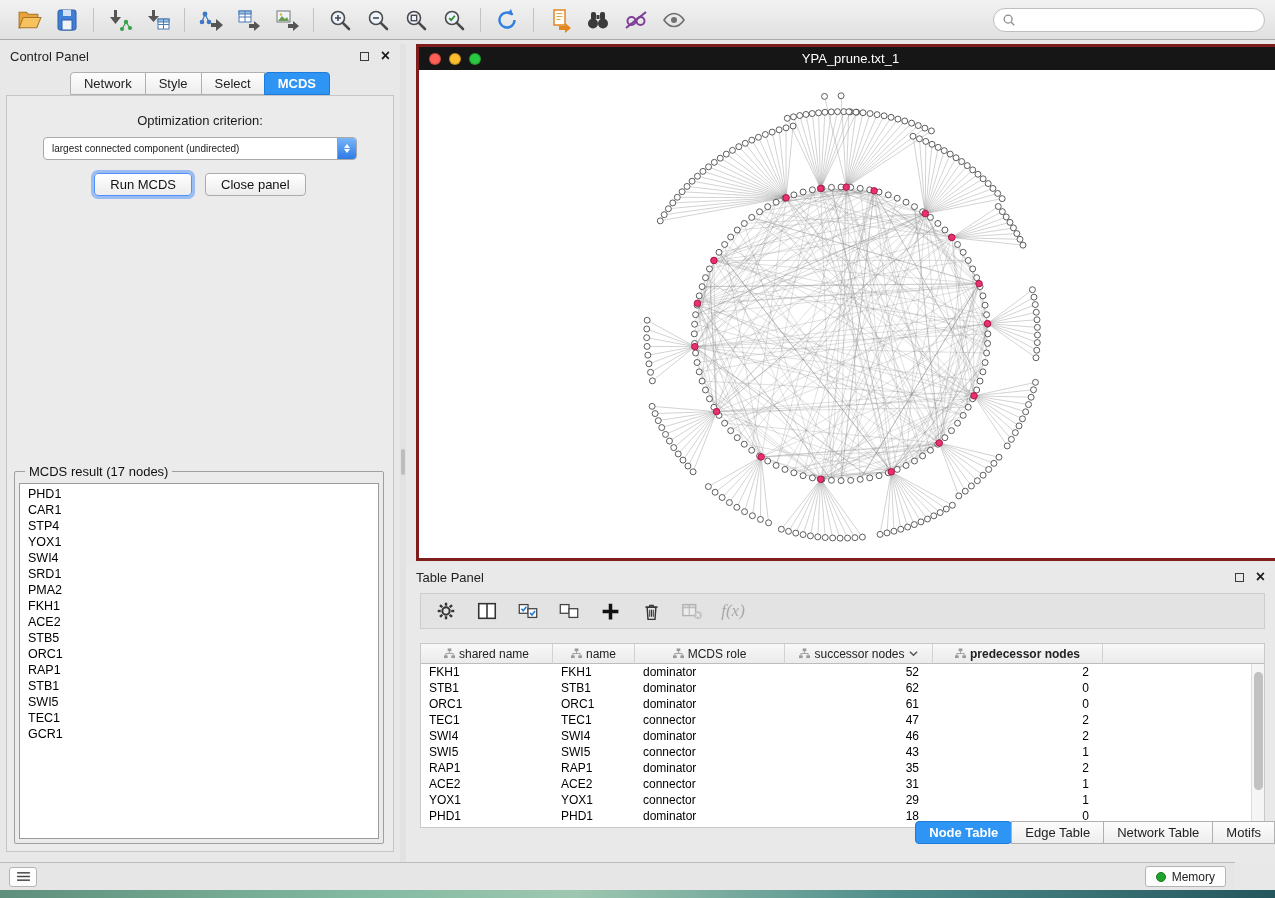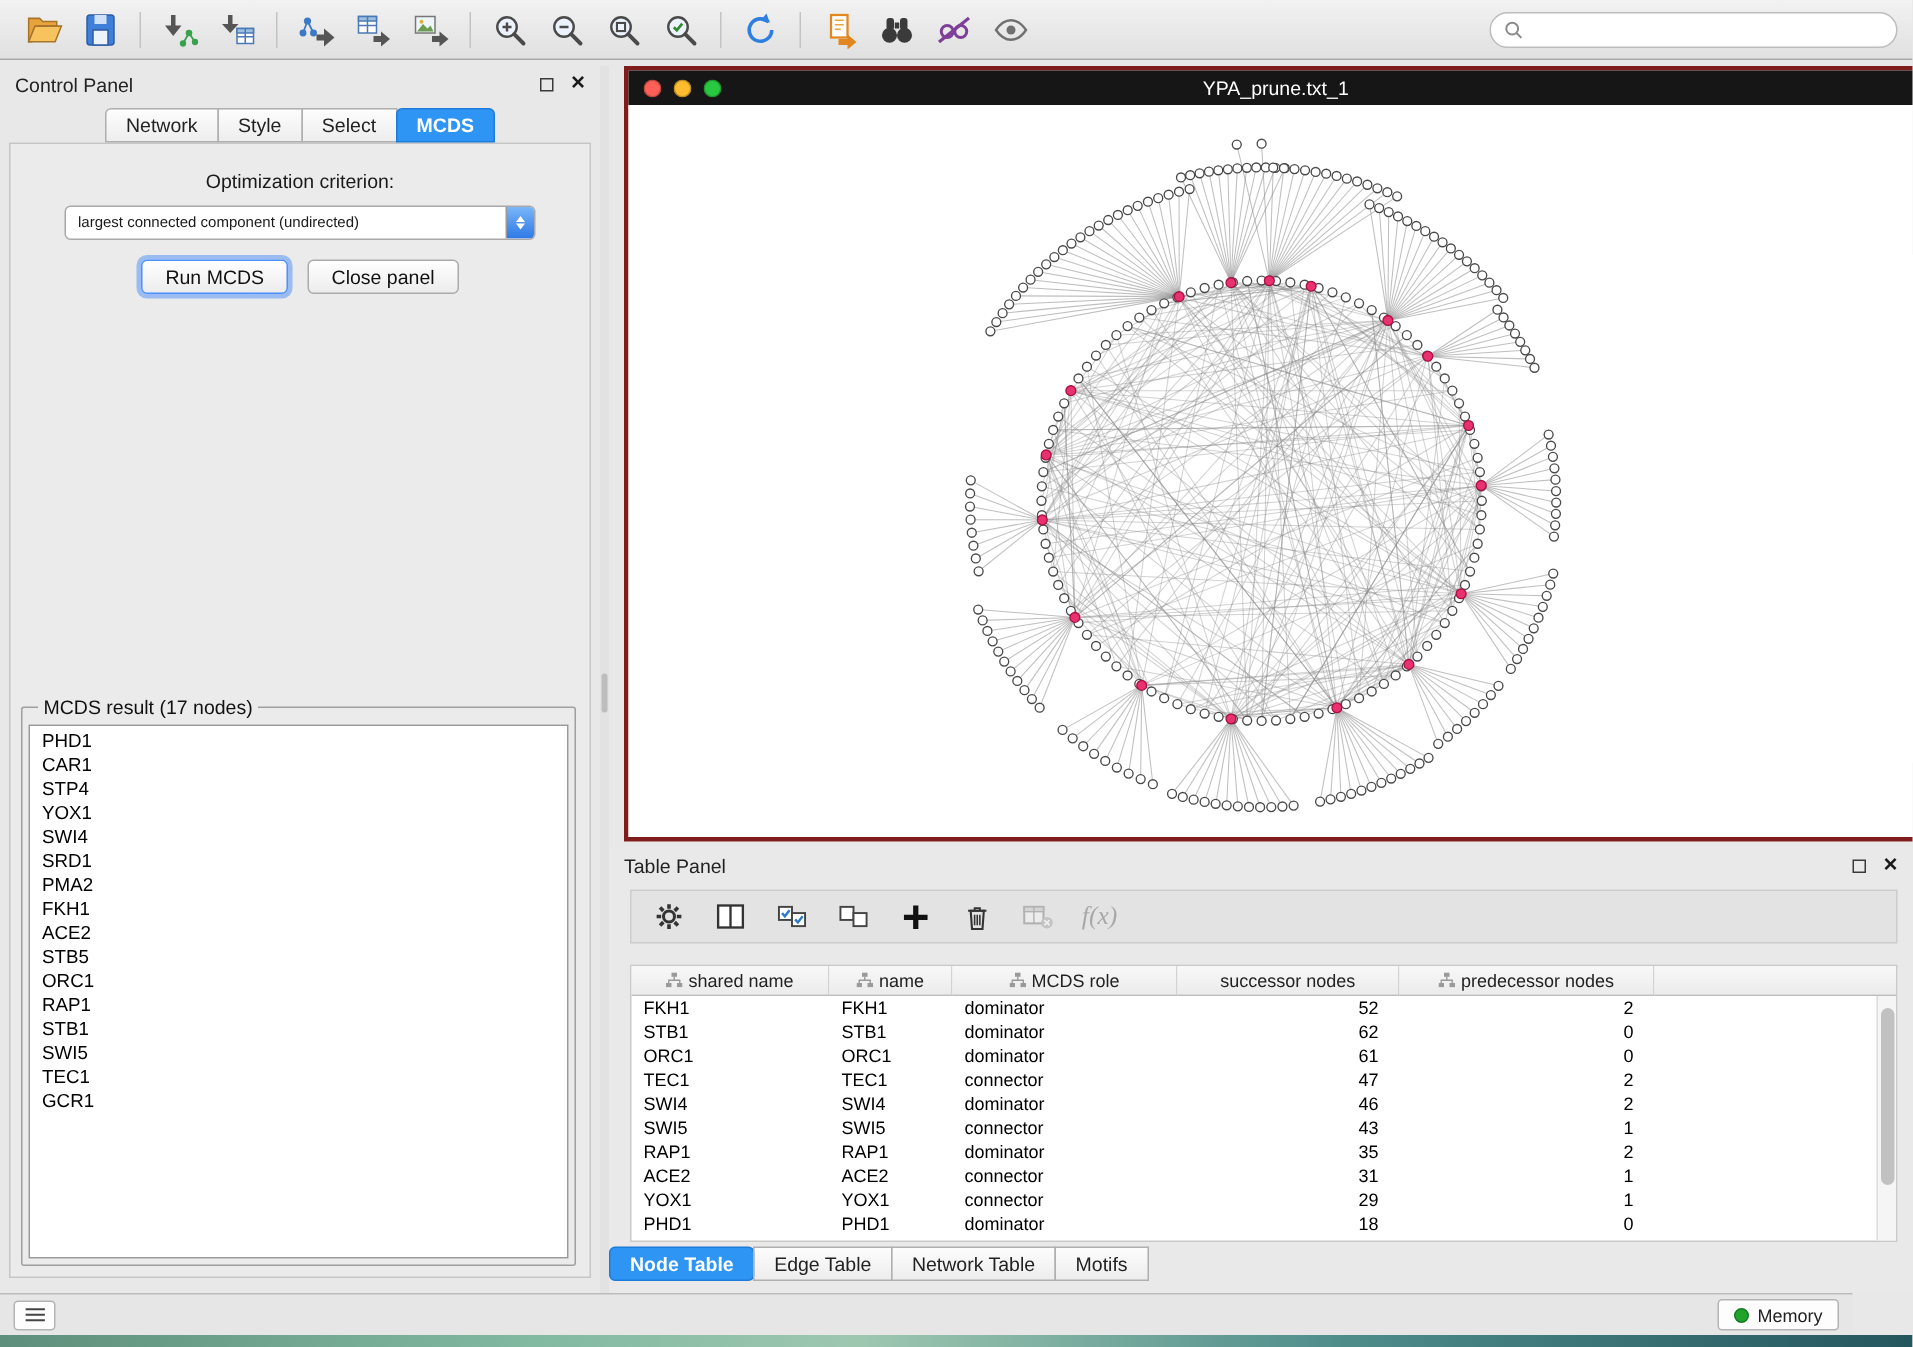--- a/index.html
+++ b/index.html
@@ -74,21 +74,21 @@
   .th{height:20px;display:flex;align-items:center;justify-content:center;gap:4px;
     background:linear-gradient(#f8f8f8,#ebebeb);border-right:1px solid #d2d2d2;border-bottom:1px solid #bdbdbd;
     font-size:12px;color:#222;flex:0 0 auto;overflow:hidden;white-space:nowrap}
   .th.fill{flex:1 1 auto;border-right:none}
   .tr{display:flex;height:16px}
   .td{font-size:12px;line-height:16px;padding-left:8px;flex:0 0 auto;white-space:nowrap;overflow:hidden;color:#000}
   .td.num{text-align:right;padding-left:0;padding-right:14px}
   .td.fill{flex:1 1 auto}
   .vscroll{position:absolute;right:0;top:20px;bottom:0;width:13px;background:#f5f5f5;border-left:1px solid #ddd}
   .vthumb{position:absolute;left:1.5px;width:9px;top:8px;height:118px;background:#c1c1c1;border-radius:5px}
-  .table-tabs{position:absolute;left:0;right:0;bottom:8px;display:flex;justify-content:flex-start}
+  .table-tabs{position:absolute;left:0;right:0;bottom:18px;display:flex;justify-content:flex-end}
   .table-tabs .cp-tab{font-weight:normal}
   .table-tabs .cp-tab.active{font-weight:bold;border-radius:4px}
 
   
   .statusbar{position:absolute;left:0;top:862px;width:1235px;height:28px;background:#e6e6e6;
     border-top:1px solid #bcbcbc;display:flex;align-items:center;padding:0 9px}
   .sb-btn{width:28px;height:20px;background:#fdfdfd;border:1px solid #b4b4b4;border-radius:3px;
     display:flex;align-items:center;justify-content:center}
   .mem-btn{margin-left:auto;height:21px;background:#fdfdfd;border:1px solid #b4b4b4;border-radius:3px;
     display:flex;align-items:center;gap:6px;padding:0 10px;font-size:12px;color:#222}
@@ -1120,35 +1120,35 @@
           <svg viewBox="0 0 12 12" width="11" height="11">
             <g fill="#9a9a9a">
               <rect x="4" y="0.5" width="4" height="3"></rect>
               <rect x="0" y="8" width="4" height="3"></rect>
               <rect x="8" y="8" width="4" height="3"></rect>
             </g>
             <path d="M6 3.5v2.5M2 8V6h8v2" stroke="#9a9a9a" fill="none"></path>
           </svg>
           <span class="th-label">MCDS role</span>
         </div>
-        <div class="th" style="width: 148px; flex-direction: column;">
+        <div class="th" style="width: 148px;">
           <svg viewBox="0 0 12 12" width="11" height="11">
             <g fill="#9a9a9a">
               <rect x="4" y="0.5" width="4" height="3"></rect>
               <rect x="0" y="8" width="4" height="3"></rect>
               <rect x="8" y="8" width="4" height="3"></rect>
             </g>
             <path d="M6 3.5v2.5M2 8V6h8v2" stroke="#9a9a9a" fill="none"></path>
           </svg>
           <span class="th-label">successor nodes</span>
           <svg viewBox="0 0 10 7" width="9" height="7">
             <path d="M1 1.5l4 4 4-4" stroke="#555" fill="none" stroke-width="1.6"></path>
           </svg>
         </div>
-        <div class="th" style="width: 170px;">
+        <div class="th" style="width: 170px; font-weight: bold;">
           <svg viewBox="0 0 12 12" width="11" height="11">
             <g fill="#9a9a9a">
               <rect x="4" y="0.5" width="4" height="3"></rect>
               <rect x="0" y="8" width="4" height="3"></rect>
               <rect x="8" y="8" width="4" height="3"></rect>
             </g>
             <path d="M6 3.5v2.5M2 8V6h8v2" stroke="#9a9a9a" fill="none"></path>
           </svg>
           <span class="th-label">predecessor nodes</span>
         </div>

